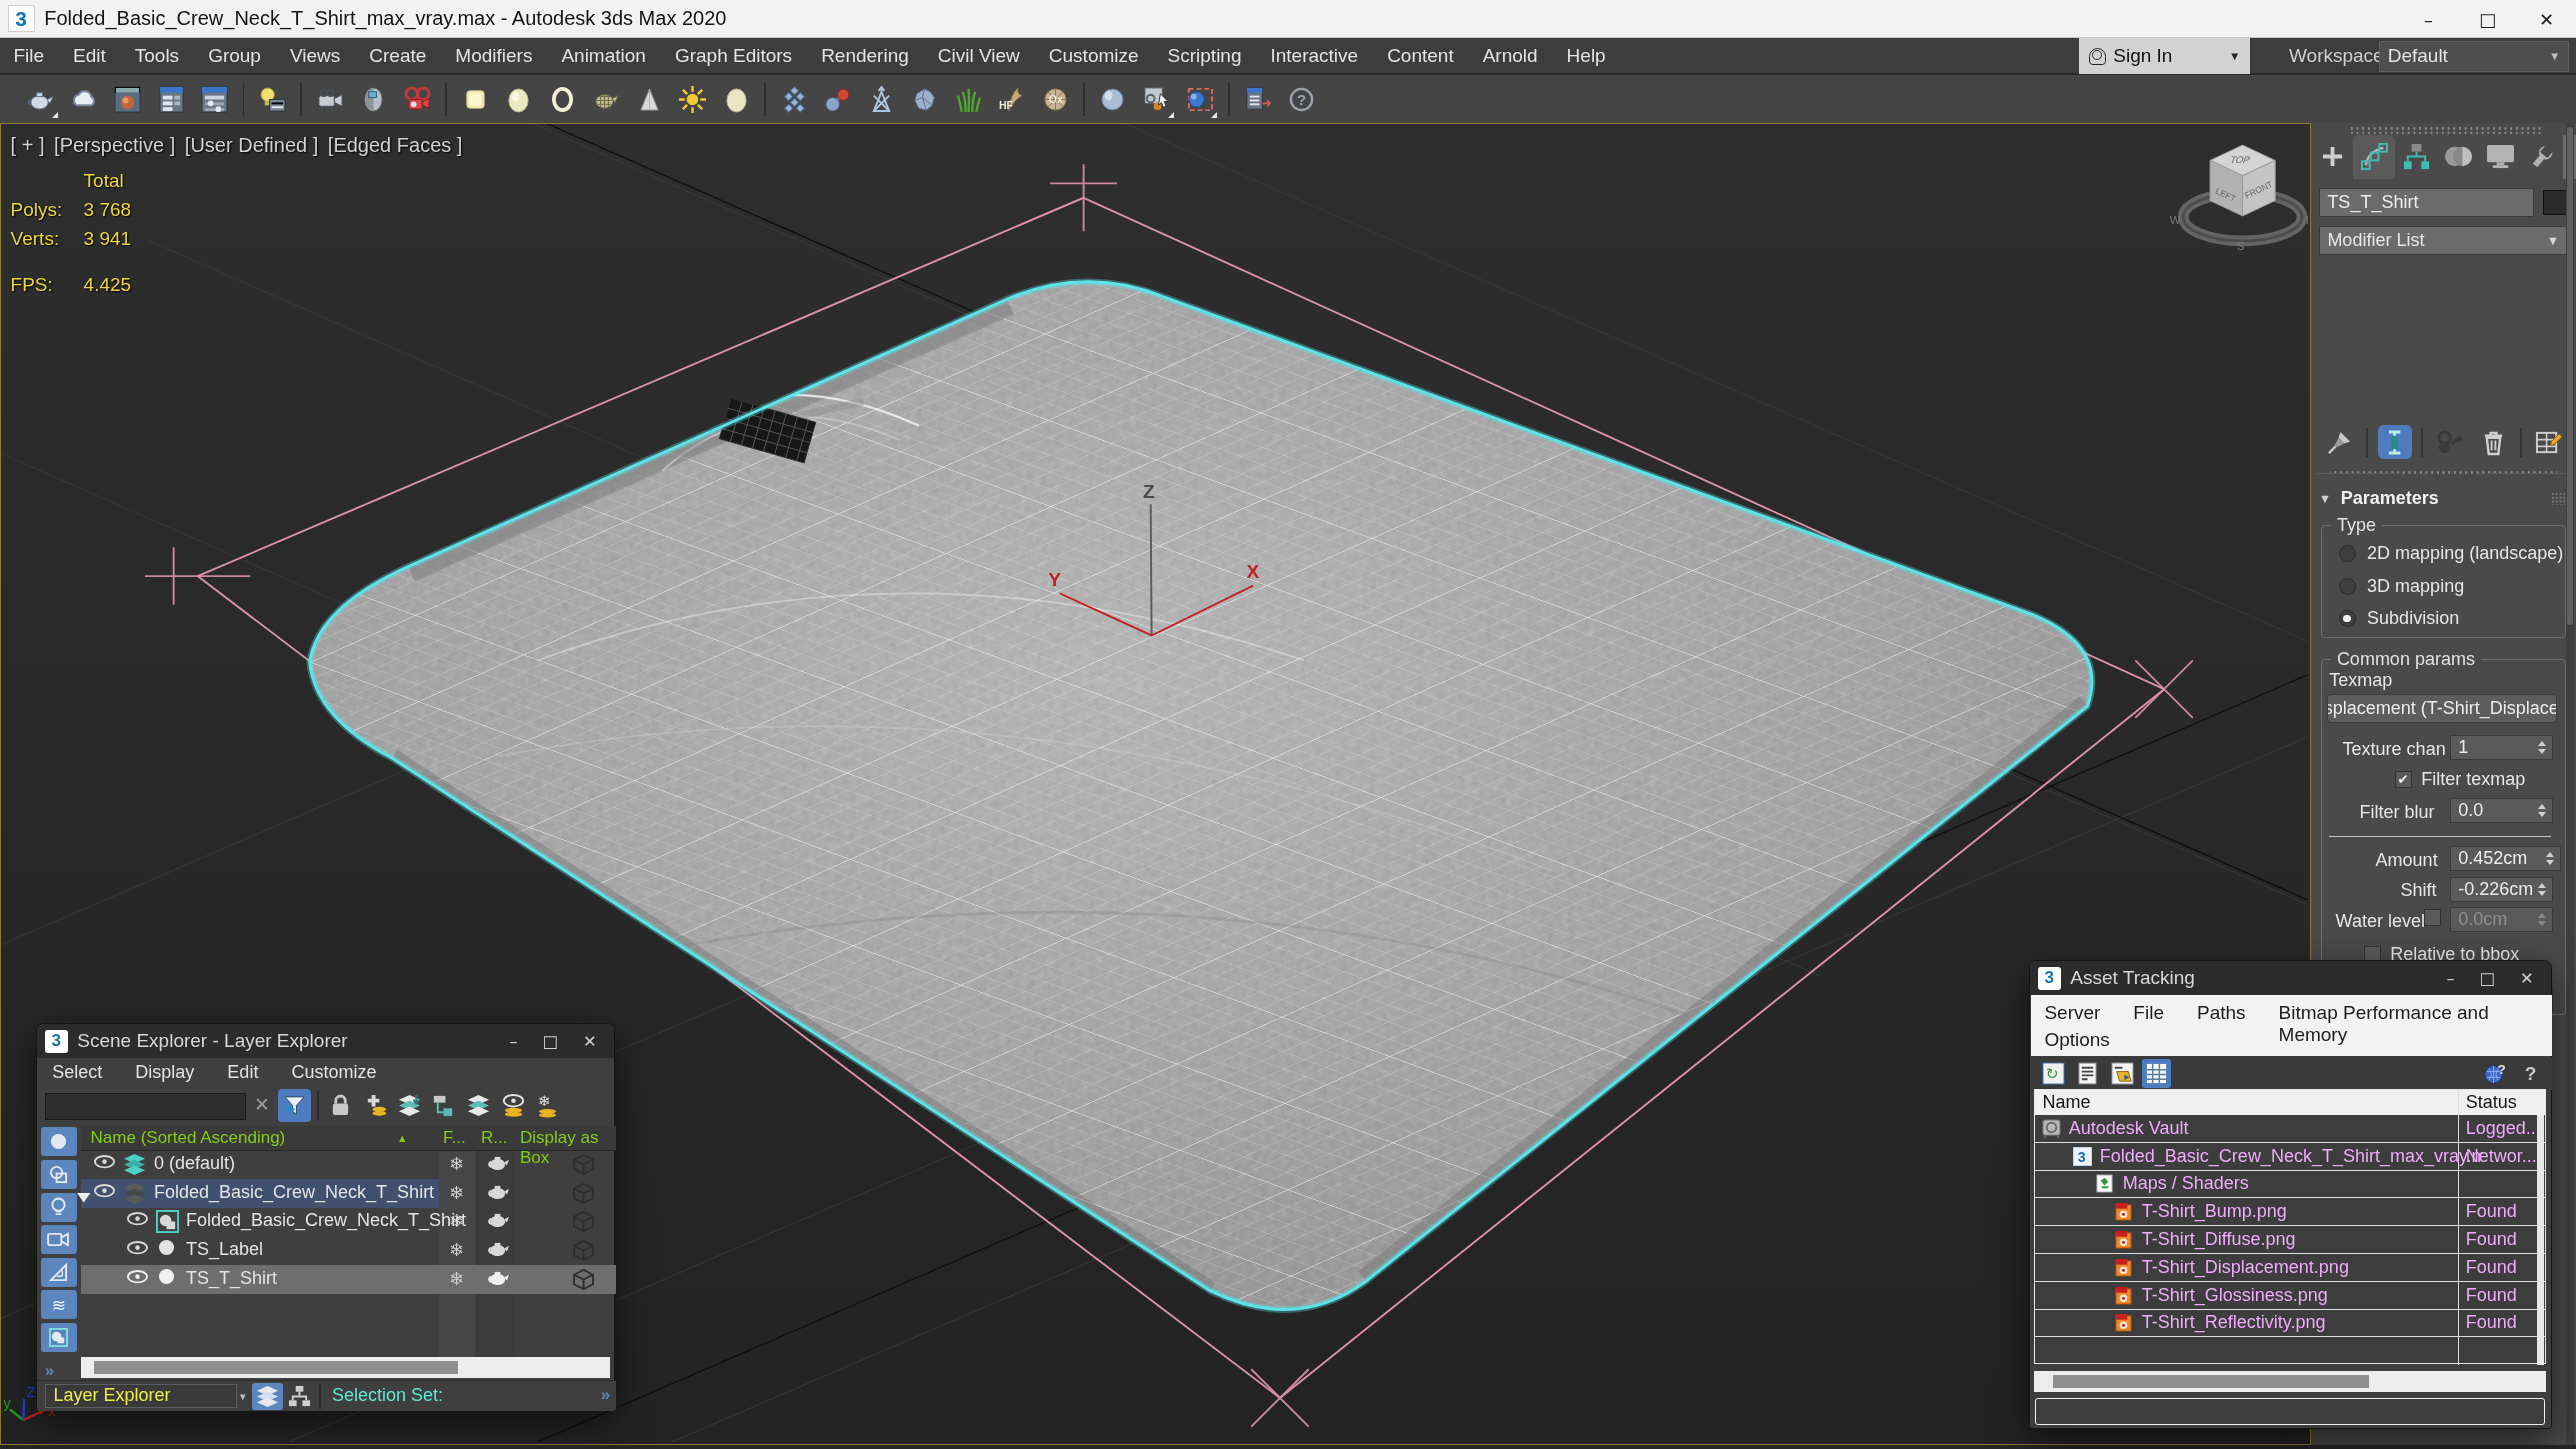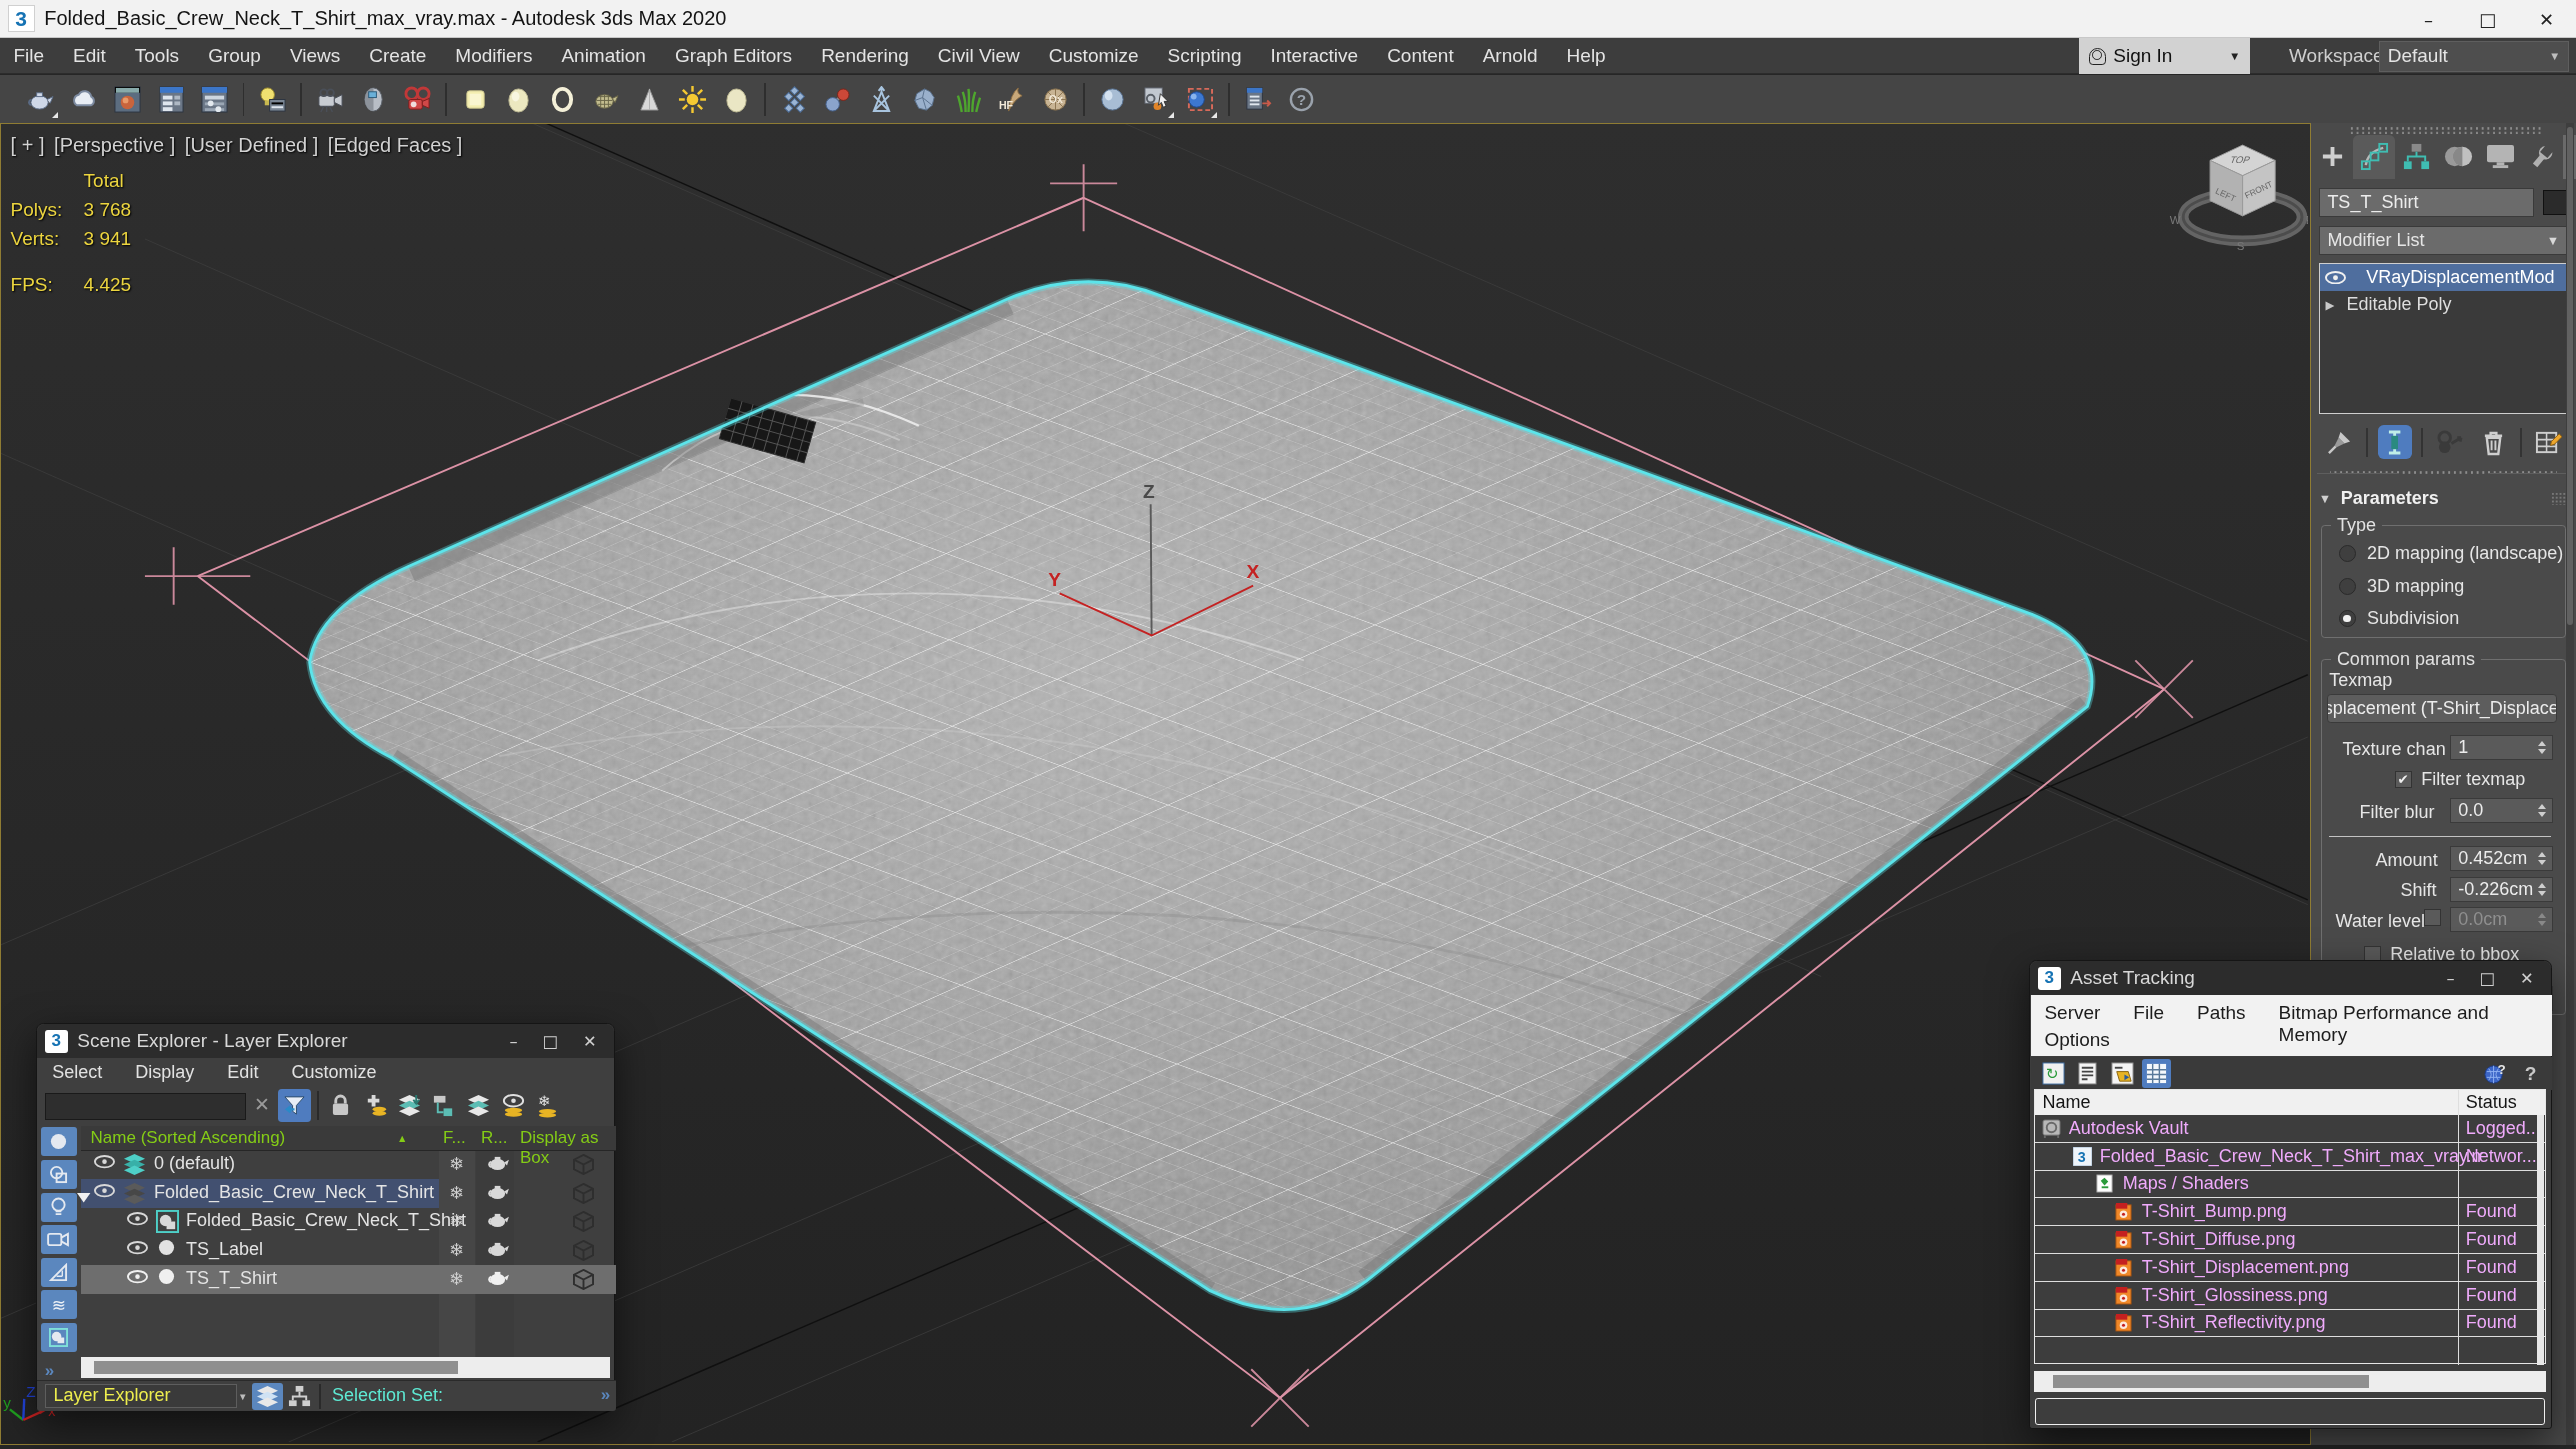--- a/index.html
+++ b/index.html
@@ -635,33 +635,20 @@
           </svg>
         </div>
       <div class="cp-tab-more">▼</div>
     </div>
     <div class="cp-name">TS_T_Shirt</div>
     <div class="cp-swatch"></div>
     <div class="cp-modlist">
       <span>Modifier List</span>
       <span class="arr">▼</span>
     </div>
-    <div class="cp-stack">
-      <div class="stack-row sel">
-        <svg width="21" height="13.4" viewBox="0 0 22 14">
-            <ellipse cx="11" cy="7" rx="10" ry="6" fill="none" stroke="#f0f0f0" stroke-width="2"></ellipse>
-            <circle cx="11" cy="7" r="2.6" fill="#f0f0f0"></circle>
-          </svg>
-        <span style="margin:0 auto;">VRayDisplacementMod</span>
-      </div>
-      <div class="stack-row">
-        <span class="caret">▶</span>
-        <span>Editable Poly</span>
-      </div>
-    </div>
     <div class="cp-btnrow">
       <div class="cp-btn">
           <svg width="25" height="25" viewBox="0 0 26 26">
             <path d="M14 2 L24 12 L18 14 L12 8 Z" fill="#c8c8c8"></path>
             <path d="M12 8 L18 14 L10 18 L8 16 Z" fill="#9a9a9a"></path>
             <path d="M9 17 L2 24" stroke="#c8c8c8" stroke-width="2.5"></path>
           </svg>
         </div>
       <div class="cp-sep"></div>
       <div class="cp-btn sel">
@@ -736,21 +723,21 @@
       <span class="lbl" style="left:38px; top:142px;">Filter blur</span>
       <div class="spin" style="left:128px; top:138px; width:103px;">
         <span class="val">0.0</span>
         <span class="arrs">
             <span class="up"></span>
             <span class="dn"></span>
           </span>
       </div>
       <div class="hr" style="top:176px;"></div>
       <span class="lbl" style="left:54px; top:190px;">Amount</span>
-      <div class="spin" style="left:128px; top:186px; width:103px;">
+      <div class="spin" style="left:128px; top:186px; width:111px;">
         <span class="val">0.452cm</span>
         <span class="arrs">
             <span class="up"></span>
             <span class="dn"></span>
           </span>
       </div>
       <span class="lbl" style="left:79px; top:220px;">Shift</span>
       <div class="spin" style="left:128px; top:217px; width:103px;">
         <span class="val">-0.226cm</span>
         <span class="arrs">

